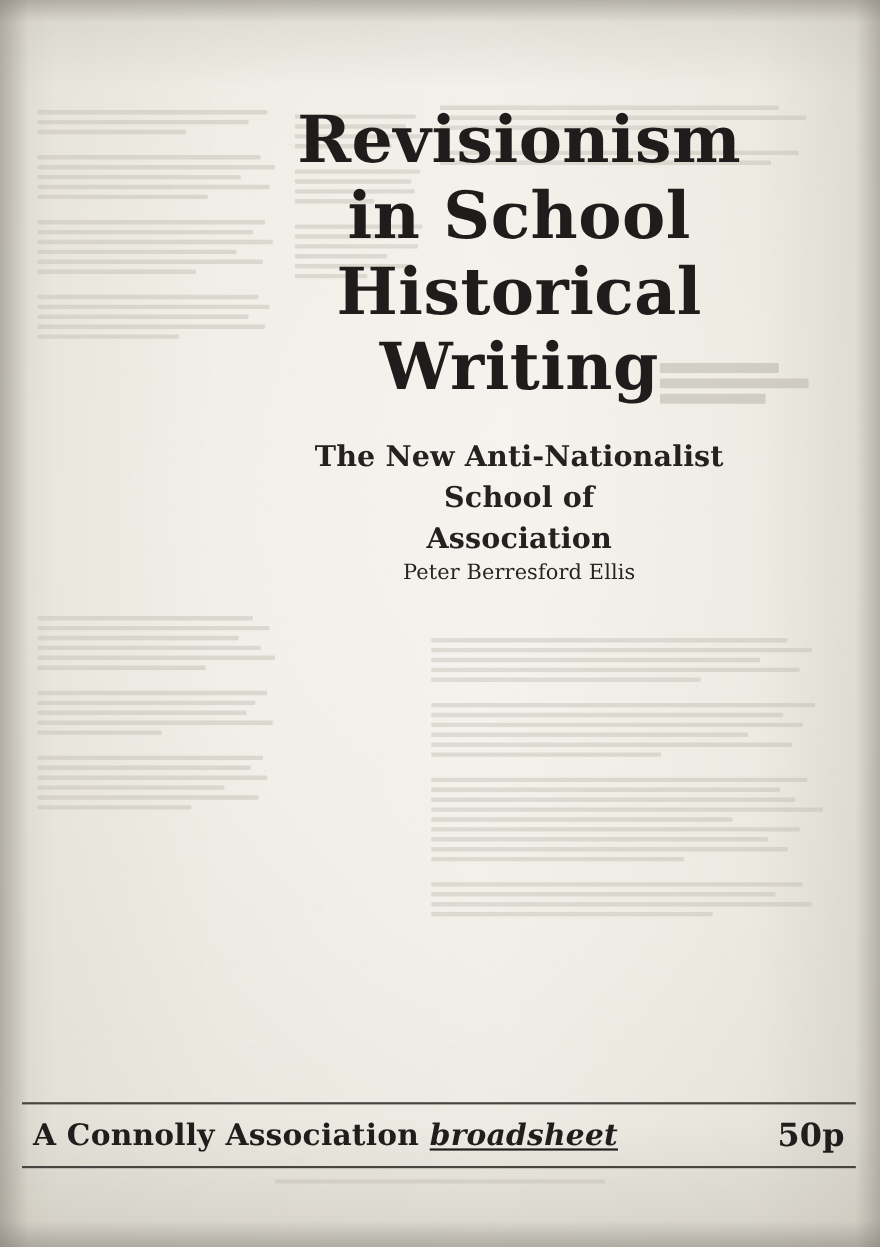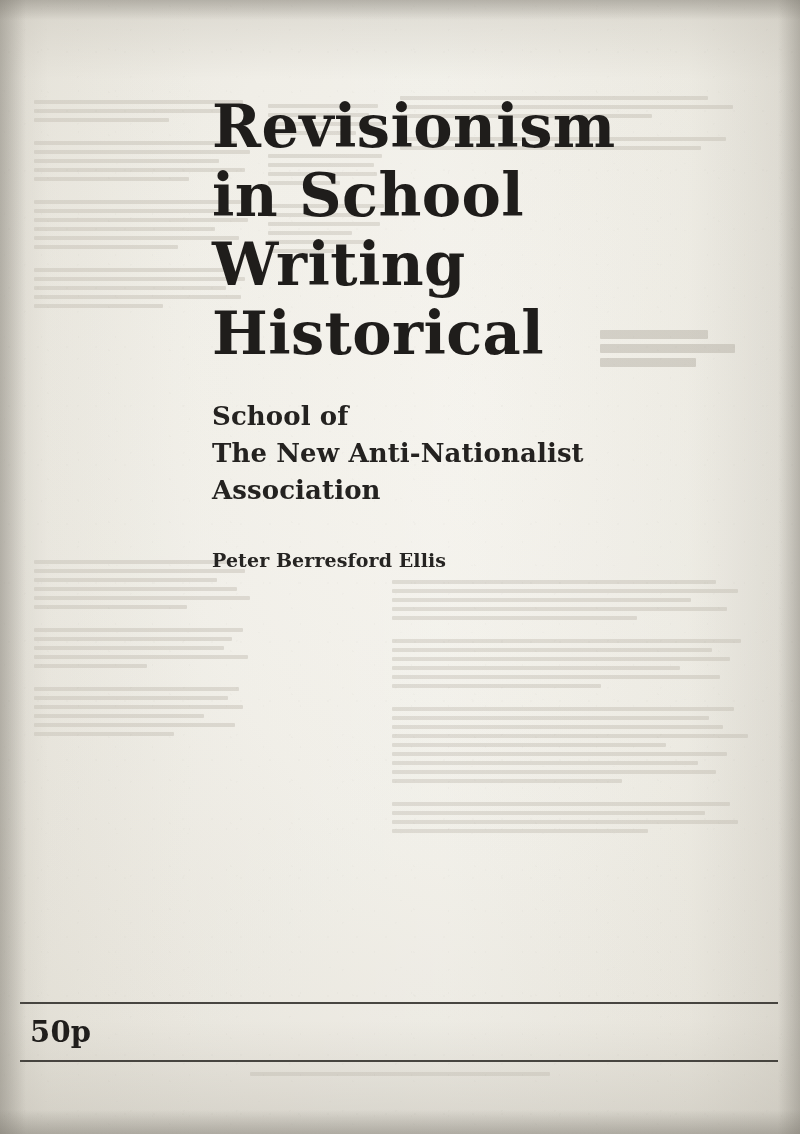--- a/index.html
+++ b/index.html
@@ -93,21 +93,21 @@
   
   .cover {
     position: absolute;
     inset: 0;
   }
   .title-block {
     position: absolute;
     right: 68px;
     top: 92px;
     width: 520px;
-    text-align: left;
+    text-align: center;
   }
   .main-title {
     font-family: "DejaVu Serif", serif;
     font-weight: 700;
     font-size: 59px;
     line-height: 1.17;
     color: #1f1d1b;
     letter-spacing: 0.4px;
     margin: 0;
   }
@@ -118,23 +118,22 @@
     font-family: "DejaVu Serif", serif;
     font-weight: 700;
     font-size: 26px;
     line-height: 1.42;
     color: #242220;
     letter-spacing: 0.1px;
   }
   .subtitle .sline { display: block; }
 
   .author {
-    margin-top: 40px;
-    font-family: "DejaVu Serif", serif;
-    font-weight: 700;
+    font-family: "DejaVu Serif", serif;
+    font-weight: 400;
     font-size: 19px;
     color: #262422;
     letter-spacing: 0.1px;
   }
 
   
   .footer {
     position: absolute;
     left: 0;
     right: 0;
@@ -352,37 +351,38 @@
   <div class="scan-tone"></div>
   <div class="scan-tone-v"></div>
   <div class="grain"></div>
 
   <div class="cover">
 
     <div class="title-block">
       <h1 class="main-title">
         <span class="tline">Revisionism</span>
         <span class="tline">in School</span>
+        <span class="tline">Historical</span>
         <span class="tline">Writing</span>
-        <span class="tline">Historical</span>
       </h1>
 
       <div class="subtitle">
+        <span class="sline">The New Anti-Nationalist</span>
         <span class="sline">School of</span>
-        <span class="sline">The New Anti-Nationalist</span>
         <span class="sline">Association</span>
       </div>
 
       <div class="author">Peter Berresford Ellis</div>
     </div>
 
     <div class="footer">
       <div class="footer-rule-top"></div>
       <div class="footer-rule-bottom"></div>
       <div class="footer-inner">
+        <div class="imprint"><span>A Connolly Association </span><span class="ital">broadsheet</span></div>
         <div class="price">50p</div>
       </div>
     </div>
   </div>
 
   <div class="edge-left"></div>
   <div class="edge-right"></div>
   <div class="edge-top"></div>
   <div class="edge-bottom"></div>
 </div>

